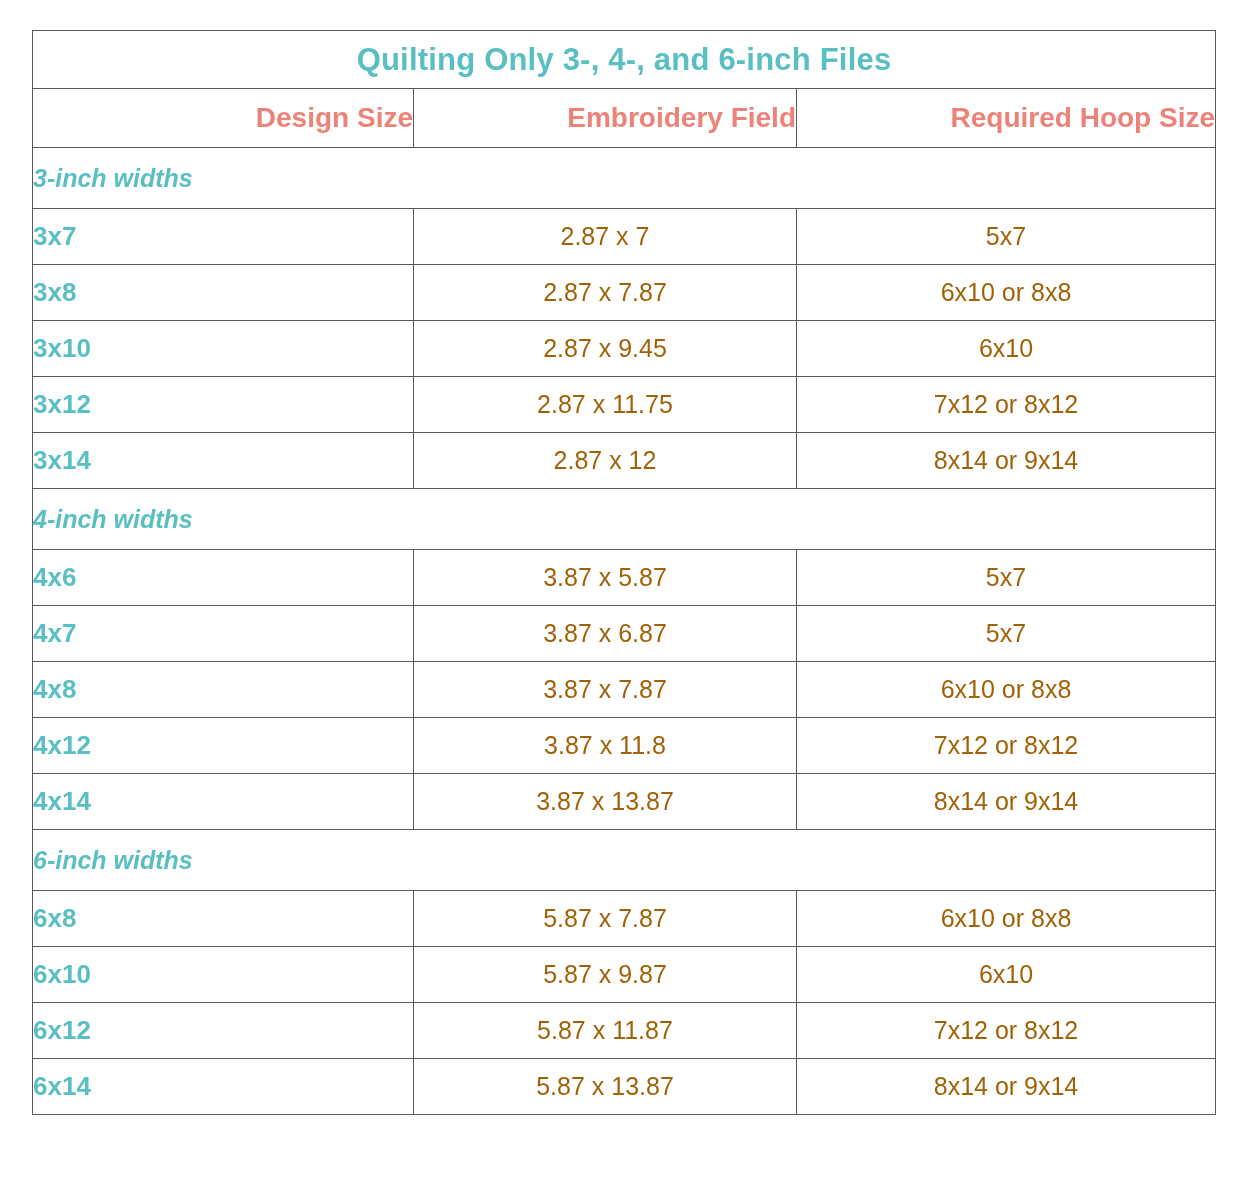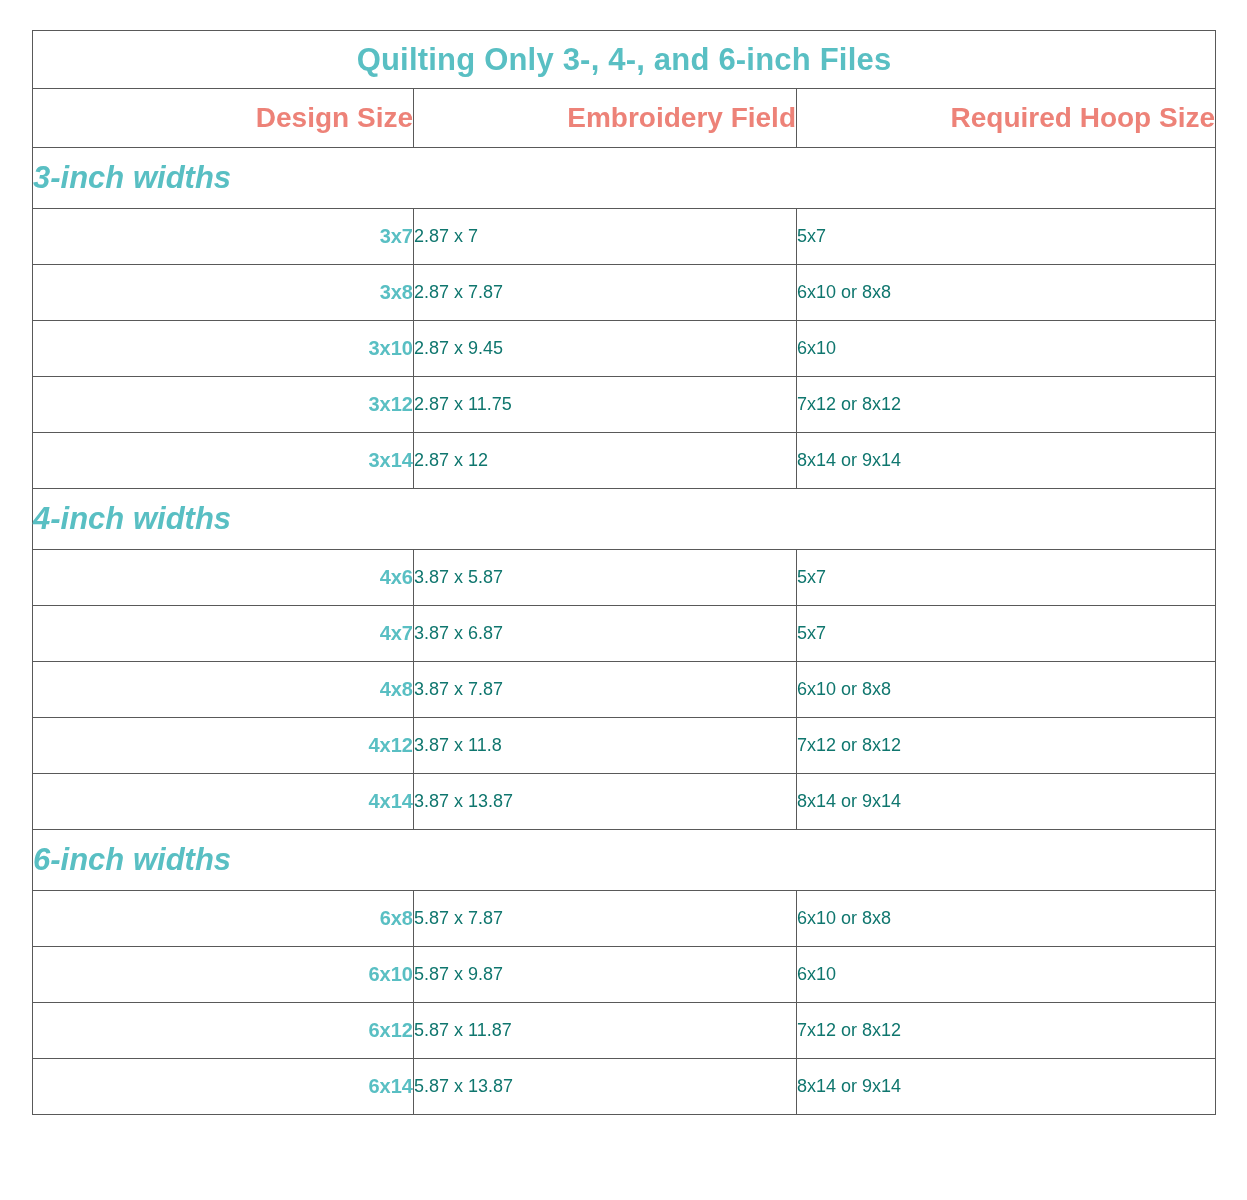--- a/index.html
+++ b/index.html
@@ -44,38 +44,38 @@
   }
   .header-cell {
     text-align: right;
     color: #ed8278;
     font-size: 28px;
     font-weight: bold;
     height: 58px;
   }
   .group-cell {
     color: #59bfc3;
-    font-size: 31px;
+    font-size: 25px;
     font-weight: bold;
     font-style: italic;
     height: 60px;
     padding-left: 14px;
     text-align: left;
   }
   .design-cell {
-    text-align: right;
+    text-align: left;
     color: #59bfc3;
-    font-size: 20px;
+    font-size: 26px;
     font-weight: bold;
     height: 55px;
   }
   .value-cell {
-    text-align: left;
-    color: #0f766e;
-    font-size: 18px;
+    text-align: center;
+    color: #a16207;
+    font-size: 25px;
     height: 55px;
   }
   
 </style>
 </head>
 <body>
 
 <div class="sheet">
   <table class="size-table">
     <colgroup>

